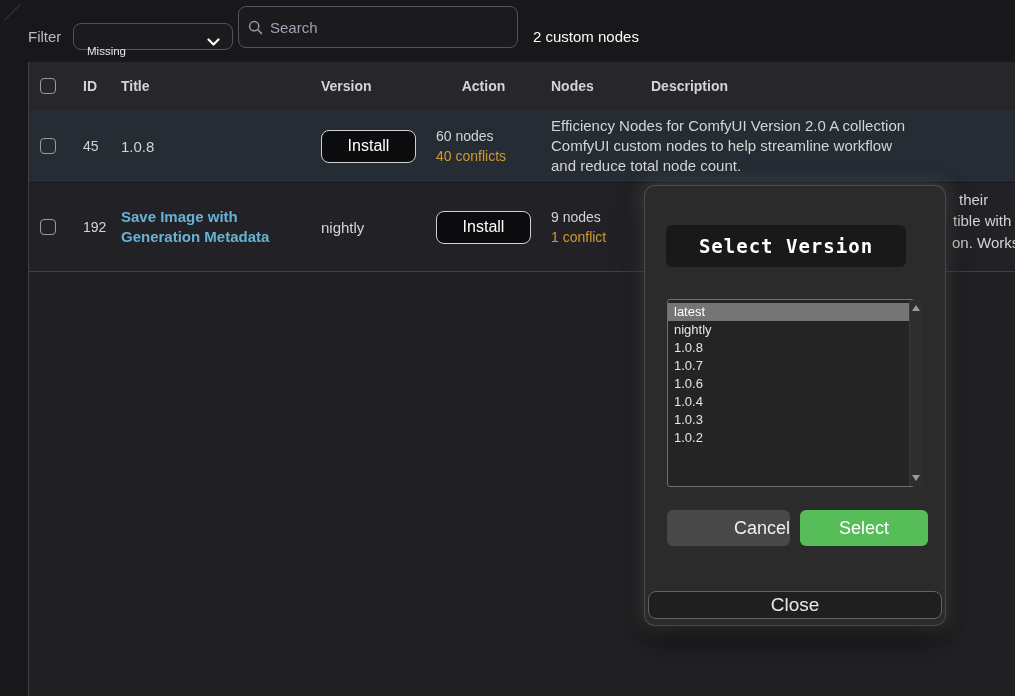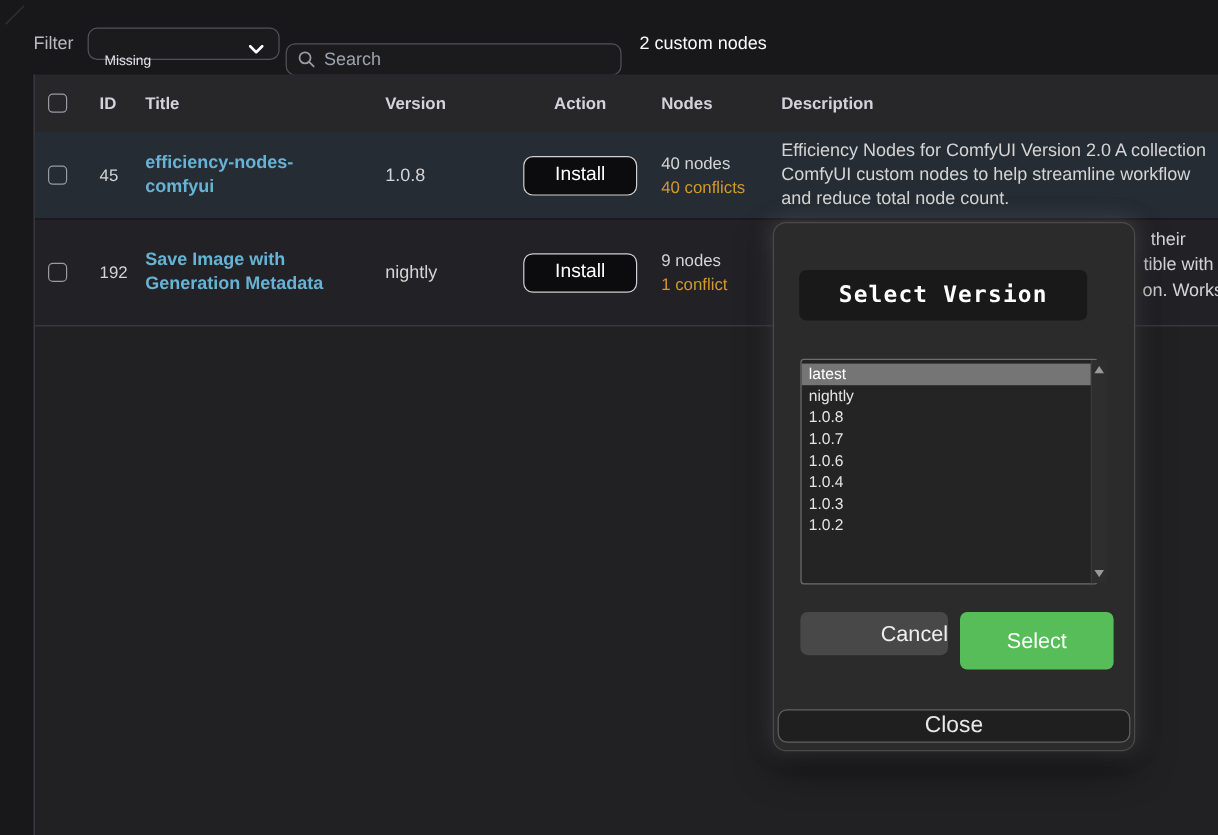--- a/index.html
+++ b/index.html
@@ -24,21 +24,21 @@
   .filter-select {
     position: absolute; left: 73px; top: 23px; width: 160px; height: 27px;
     background: #1b1b1e; border: 1px solid #52525b; border-radius: 8px;
     display: flex; align-items: center; cursor: pointer;
   }
   .filter-select .option-text {
     font-size: 11.5px; color: #e4e4e7; margin-left: 13px; transform: translateY(4px); margin-top: 20px;
   }
   .filter-select .chev { position: absolute; right: 12px; top: 9px; }
   .search-box {
-    position: absolute; left: 238px; top: 36px; width: 280px; height: 27px;
+    position: absolute; left: 238px; top: 6px; width: 280px; height: 42px;
     background: #1b1b1e; border: 1px solid #52525b; border-radius: 8px;
     display: flex; align-items: center;
   }
   .search-box svg { margin-left: 9px; flex: 0 0 auto; }
   .search-box input {
     background: transparent; border: none; outline: none;
     color: #e4e4e7; font-size: 15px; margin-left: 7px; width: 230px;
     font-family: "Liberation Sans", sans-serif;
   }
   .search-box input::placeholder { color: #9ca3af; }
@@ -116,21 +116,21 @@
   .arrow-up { top: 5px; border-left: 4.5px solid transparent; border-right: 4.5px solid transparent; border-bottom: 6px solid #9a9a9a; }
   .arrow-down { bottom: 5px; border-left: 4.5px solid transparent; border-right: 4.5px solid transparent; border-top: 6px solid #9a9a9a; }
   .cancel-btn {
     position: absolute; left: 22px; top: 324px; width: 123px; height: 36px;
     background: #484848; border: none; border-radius: 6px;
     color: #f0f0f0; font-size: 18px; cursor: pointer;
     font-family: "Liberation Sans", sans-serif;
     text-align: right;
   }
   .select-btn {
-    position: absolute; left: 155px; top: 324px; width: 128px; height: 48px;
+    position: absolute; left: 155px; top: 324px; width: 128px; height: 36px;
     background: #56bd58; border: none; border-radius: 6px;
     color: #ffffff; font-size: 18px; cursor: pointer;
     font-family: "Liberation Sans", sans-serif;
   }
   .close-btn {
     position: absolute; left: 3px; top: 405px; width: 294px; height: 28px;
     background: #1f1f1f; border: 1px solid #636363; border-radius: 8px;
     color: #e8e8e8; font-size: 19px; cursor: pointer;
     font-family: "Liberation Sans", sans-serif; line-height: 24px;
   }
@@ -171,30 +171,27 @@
     <div class="cell action-h">Action</div>
     <div class="cell">Nodes</div>
     <div class="cell">Description</div>
   </div>
 
   <div class="grid-row row1">
     <div class="cell check">
       <span class="checkbox"></span>
     </div>
     <div class="cell center-v id-cell">45</div>
-    <div class="cell center-v">
-      <span class="title-link">efficiency-nodes-comfyui</span>
-    </div>
     <div class="cell center-v version-cell">1.0.8</div>
     <div class="cell center-v">
       <button class="install-btn">Install</button>
     </div>
     <div class="cell center-v nodes-cell">
       <div>
-        <div class="nodes-count">40 nodes</div>
+        <div class="nodes-count">60 nodes</div>
         <div class="conflicts">40 conflicts</div>
       </div>
     </div>
     <div class="cell center-v desc-cell">
       <div>
         <div class="line">Efficiency Nodes for ComfyUI Version 2.0 A collection</div>
         <div class="line">ComfyUI custom nodes to help streamline workflow</div>
         <div class="line">and reduce total node count.</div>
       </div>
     </div>

